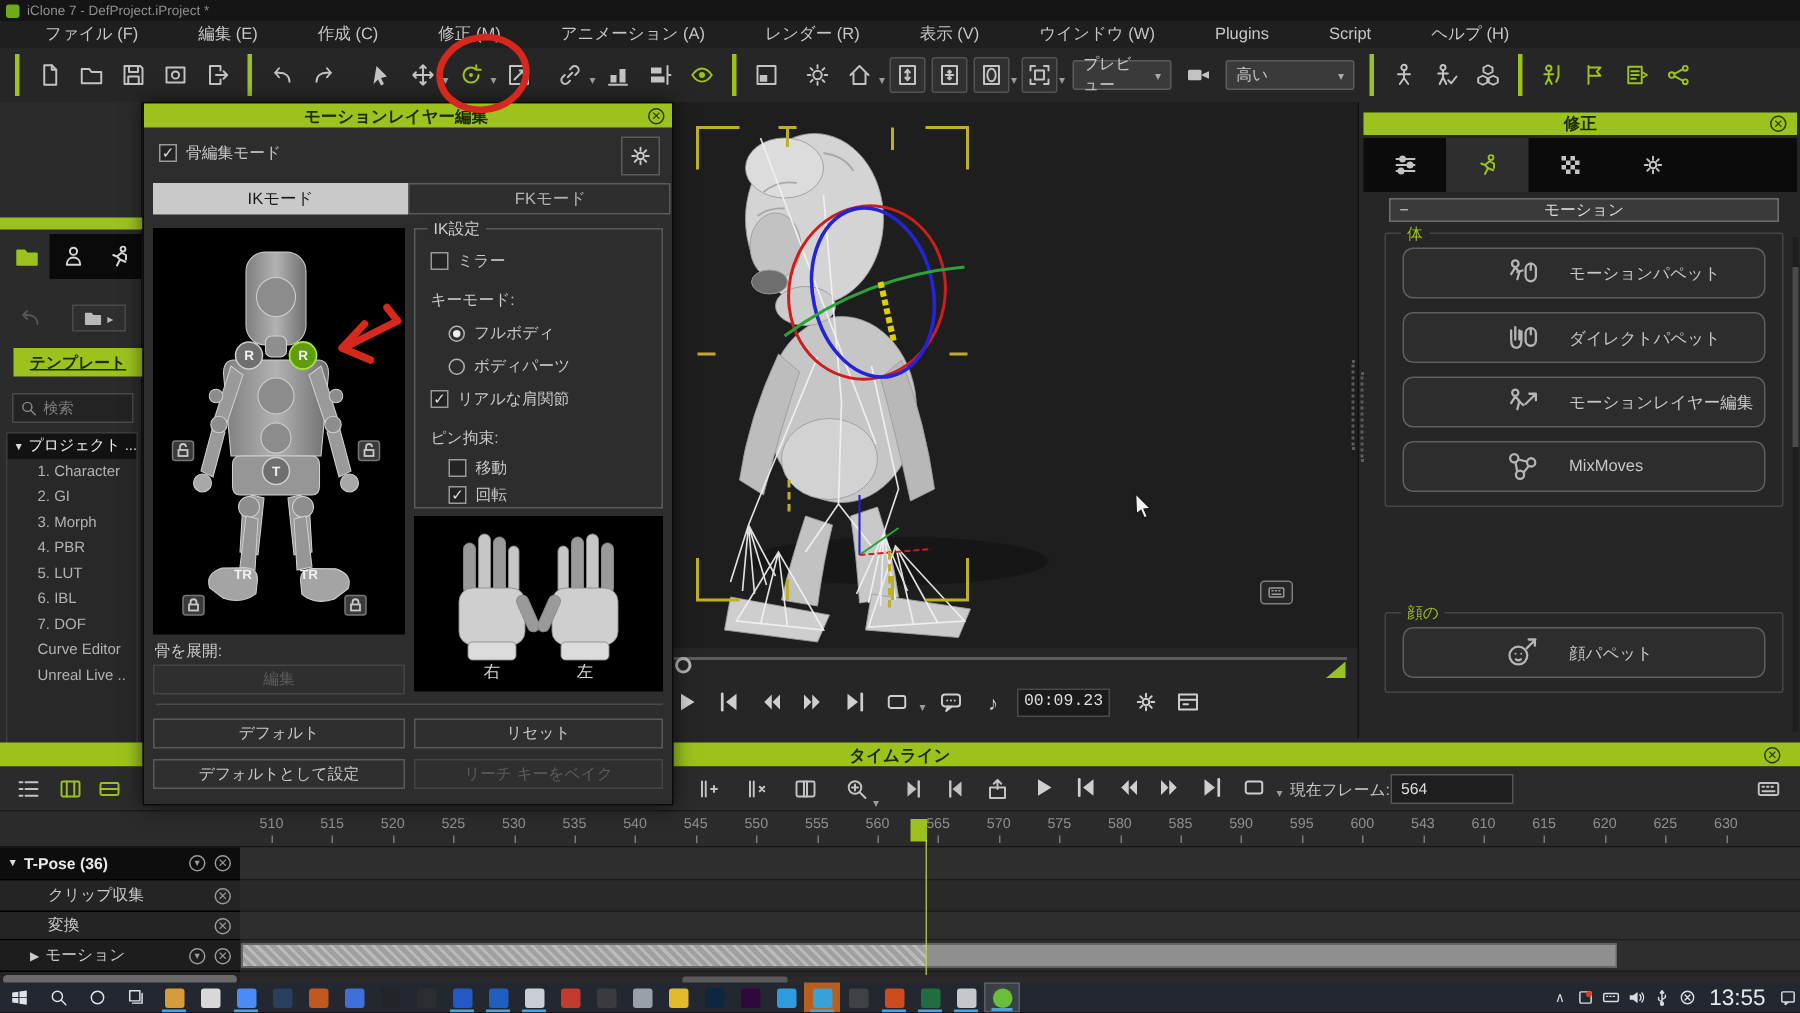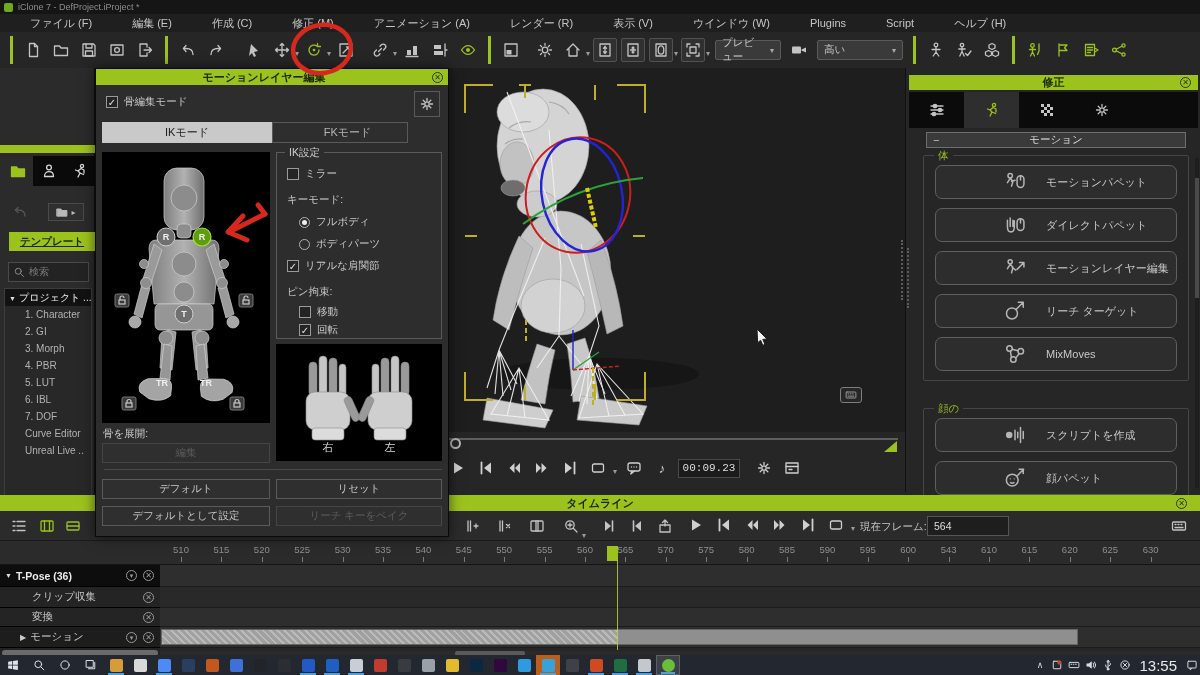--- a/index.html
+++ b/index.html
@@ -73,21 +73,21 @@
   #dlg-title .t { flex:1; text-align:center; color:#1c2a00; font-size:11px; font-weight:bold; }
   .xcirc { width:11px; height:11px; border:1px solid #2b3a00; border-radius:50%; color:#2b3a00; font-size:8px; line-height:9px; text-align:center; margin-right:5px; flex:none; }
   .xcirc.gray { border-color:#9a9a9a; color:#9a9a9a; }
   .ccirc { width:11px; height:11px; border:1px solid #9a9a9a; border-radius:50%; color:#9a9a9a; font-size:7px; line-height:10px; text-align:center; flex:none; }
   .cb { width:12px; height:12px; border:1px solid #9a9a9a; background:#242424; color:#e2e2e2; font-size:10px; line-height:11px; text-align:center; display:inline-block; flex:none; }
   .rb { width:11px; height:11px; border:1px solid #b0b0b0; border-radius:50%; display:inline-flex; align-items:center; justify-content:center; flex:none; }
   .rb .dot { width:5px; height:5px; border-radius:50%; background:#ededed; }
   #dlg-gear { position:absolute; right:8px; top:22px; width:26px; height:26px; border:1px solid #5a5a5a; display:flex; align-items:center; justify-content:center; color:#c9c9c9; }
   .dlg-tab { position:absolute; top:53px; height:21px; font-size:11px; display:flex; align-items:center; justify-content:center; }
   #tab-ik { left:6px; width:170px; background:#c9c9c9; color:#1a1a1a; }
-  #tab-fk { left:176px; width:136px; background:#2e2e2e; color:#b5b5b5; border:1px solid #5a5a5a;padding-left:15px; }
+  #tab-fk { left:176px; width:175px; background:#2e2e2e; color:#b5b5b5; border:1px solid #5a5a5a;padding-left:15px; }
   #bodybox { position:absolute; left:6px; top:83px; width:168px; height:271px; background:#000; }
   .maplabel { position:absolute; color:#f0f0f0; font-size:9px; font-weight:bold; transform:translate(-50%,-50%); }
   #ikset { position:absolute; left:180px; top:83px; width:166px; height:187px; border:1px solid #5a5a5a; }
   #ikset .legend { position:absolute; top:-7px; left:8px; background:#2d2d2d; padding:0 4px; color:#cfcfcf; font-size:10.5px; }
   .ikrow { display:flex; align-items:center; gap:6px; color:#c9c9c9; font-size:10.5px; position:absolute; left:10px; }
   #handsbox { position:absolute; left:180px; top:275px; width:166px; height:117px; background:#000; }
   .handlabel { position:absolute; bottom:6px; color:#d8d8d8; font-size:11px; transform:translateX(-50%); }
   #expand-label { position:absolute; left:7px; top:358px; color:#c9c9c9; font-size:10.5px; }
   .dlg-btn { position:absolute; height:20px; border:1px solid #5a5a5a; background:#2f2f2f; color:#c9c9c9; font-size:10.5px; display:flex; align-items:center; justify-content:center; }
   .dlg-btn.dis { color:#5c5c5c; border-color:#454545; }
@@ -632,49 +632,31 @@
               <circle cx="4.5" cy="3.5" r="1.5"></circle>
               <path d="M4.5 5.3 6.5 7.5 5.5 11.5M4.5 5.3 2.5 8.5M6 7.5l2.5 2"></path>
               <path d="M9.5 9l5-5M14.5 4h-3.2M14.5 4v3.2"></path>
             </svg>
           </span>
           <span class="lbl">モーションレイヤー編集</span>
         </div>
         <div class="rp-btn">
           <span class="bic">
             <svg class="ic" viewBox="0 0 16 16">
-              <circle cx="5.8" cy="9.8" r="4"></circle>
-              <path d="M8.8 6.8l5.2-5.2M14 1.6h-3.6M14 1.6v3.6"></path>
-            </svg>
-          </span>
-          <span class="lbl">リーチ ターゲット</span>
-        </div>
-        <div class="rp-btn">
-          <span class="bic">
-            <svg class="ic" viewBox="0 0 16 16">
               <circle cx="4" cy="4" r="2"></circle>
               <circle cx="12.2" cy="6" r="2"></circle>
               <circle cx="6.8" cy="12" r="2"></circle>
               <path d="M6 4.6l4.2 1M5.4 10.2 4.6 6M8.6 10.8l2.4-3"></path>
             </svg>
           </span>
           <span class="lbl">MixMoves</span>
         </div>
       </div>
       <div class="rp-group" style="top: 340px;">
         <span class="legend">顔の</span>
-        <div class="rp-btn">
-          <span class="bic">
-            <svg class="ic" viewBox="0 0 16 16">
-              <circle cx="3.8" cy="8" r="2.4" fill="currentColor" stroke="none"></circle>
-              <path d="M8 4.5v7M10 6v4M12 2.5v11M14 5.5v5"></path>
-            </svg>
-          </span>
-          <span class="lbl">スクリプトを作成</span>
-        </div>
         <div class="rp-btn">
           <span class="bic">
             <svg class="ic" viewBox="0 0 16 16">
               <circle cx="6" cy="9.5" r="4.3"></circle>
               <circle cx="4.6" cy="8.6" r=".5" fill="currentColor" stroke="none"></circle>
               <circle cx="7.4" cy="8.6" r=".5" fill="currentColor" stroke="none"></circle>
               <path d="M4.8 11.3c.8.6 1.6.6 2.4 0"></path>
               <path d="M10 6l4.3-4.3M14 1.7h-3M14 1.7v3"></path>
             </svg>
           </span>

